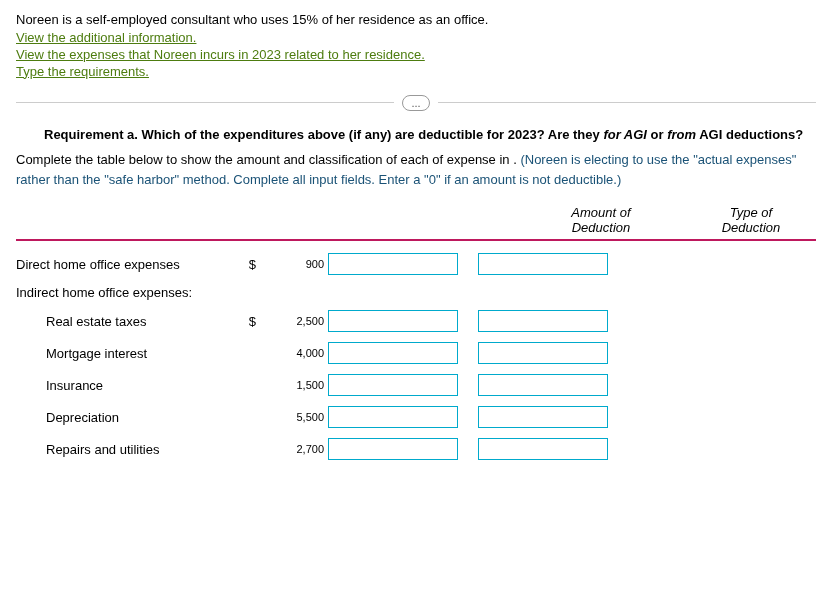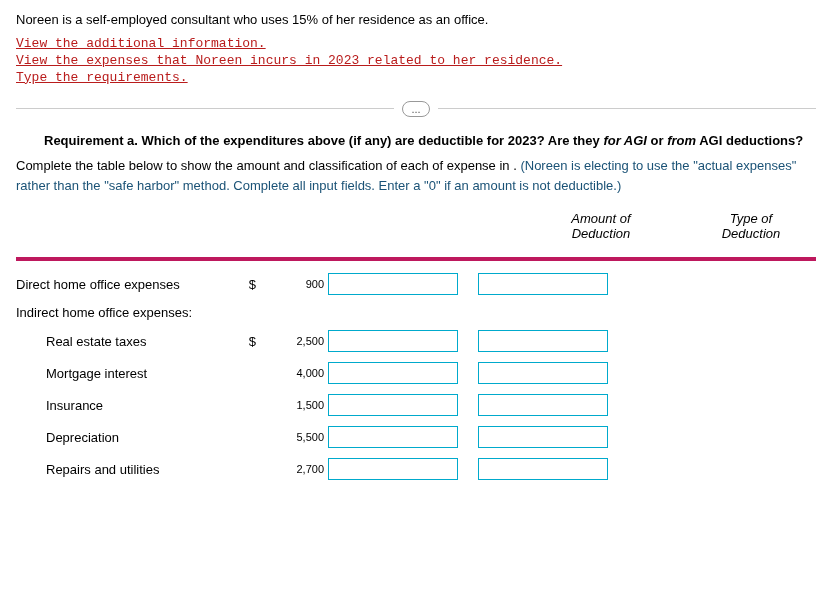--- a/index.html
+++ b/index.html
@@ -12,31 +12,29 @@
       font-family: Arial, sans-serif;
       font-size: 13px;
       background: #fff;
       color: #000;
       padding: 10px 16px;
       width: 832px;
       min-height: 616px;
     }
 
     .intro-text {
-      margin-bottom: 6px;
       line-height: 1.5;
     }
 
     .link {
-      color: #b91c1c;
+      color: #4d7c0f;
       text-decoration: underline;
       cursor: pointer;
       display: block;
       margin-bottom: 2px;
-      font-family: Liberation Mono, monospace;
     }
 
     .divider-section {
       display: flex;
       align-items: center;
       margin: 16px 0 14px 0;
     }
 
     .divider-line {
       flex: 1;
@@ -142,21 +140,21 @@
 <p class="requirement-heading">
   <span>Requirement a.</span><span> Which of the expenditures above (if any) are deductible for 2023? Are they </span><em>for AGI</em><span> or </span><em>from</em><span> AGI deductions?</span>
 </p>
 
 <p class="instruction-text">
   <span>Complete the table below to show the amount and classification of each of expense in . </span><span class="blue-text">(Noreen is electing to use the "actual expenses" rather than the "safe harbor" method. Complete all input fields. Enter a "0" if an amount is not deductible.)</span>
 </p>
 
 <div class="table-section">
 
-  <div style="display:flex; justify-content:flex-end; border-bottom:4px solid #be185d; padding-bottom:16px; margin-bottom:10px;">
+  <div style="display:flex; justify-content:flex-end; border-bottom:2px solid #be185d; padding-bottom:4px; margin-bottom:10px;">
     <div style="width:130px; text-align:center; font-style:italic; margin-right:20px; font-size:13px;">
       <span>Amount of</span><br>
       <span>Deduction</span>
     </div>
     <div style="width:130px; text-align:center; font-style:italic; font-size:13px;">
       <span>Type of</span><br>
       <span>Deduction</span>
     </div>
   </div>
 

